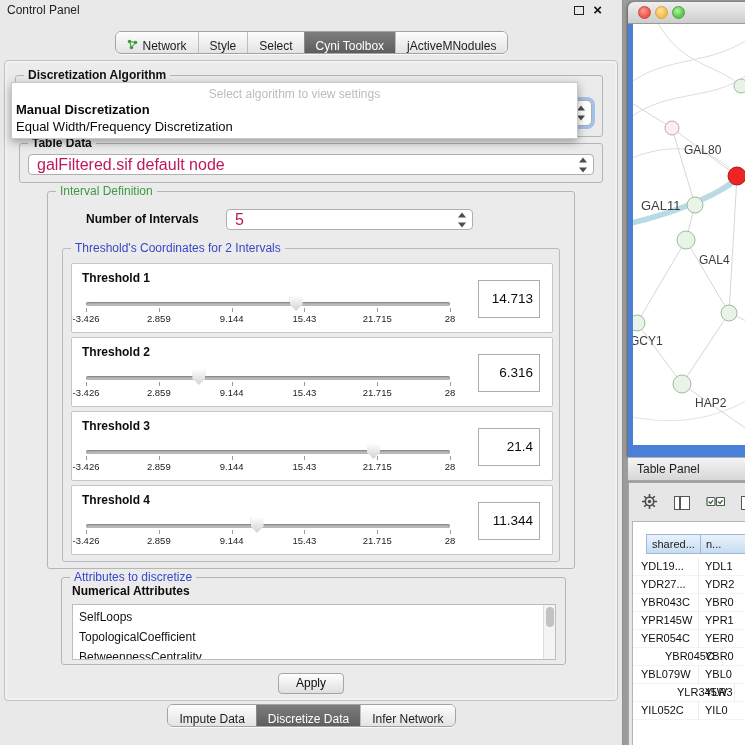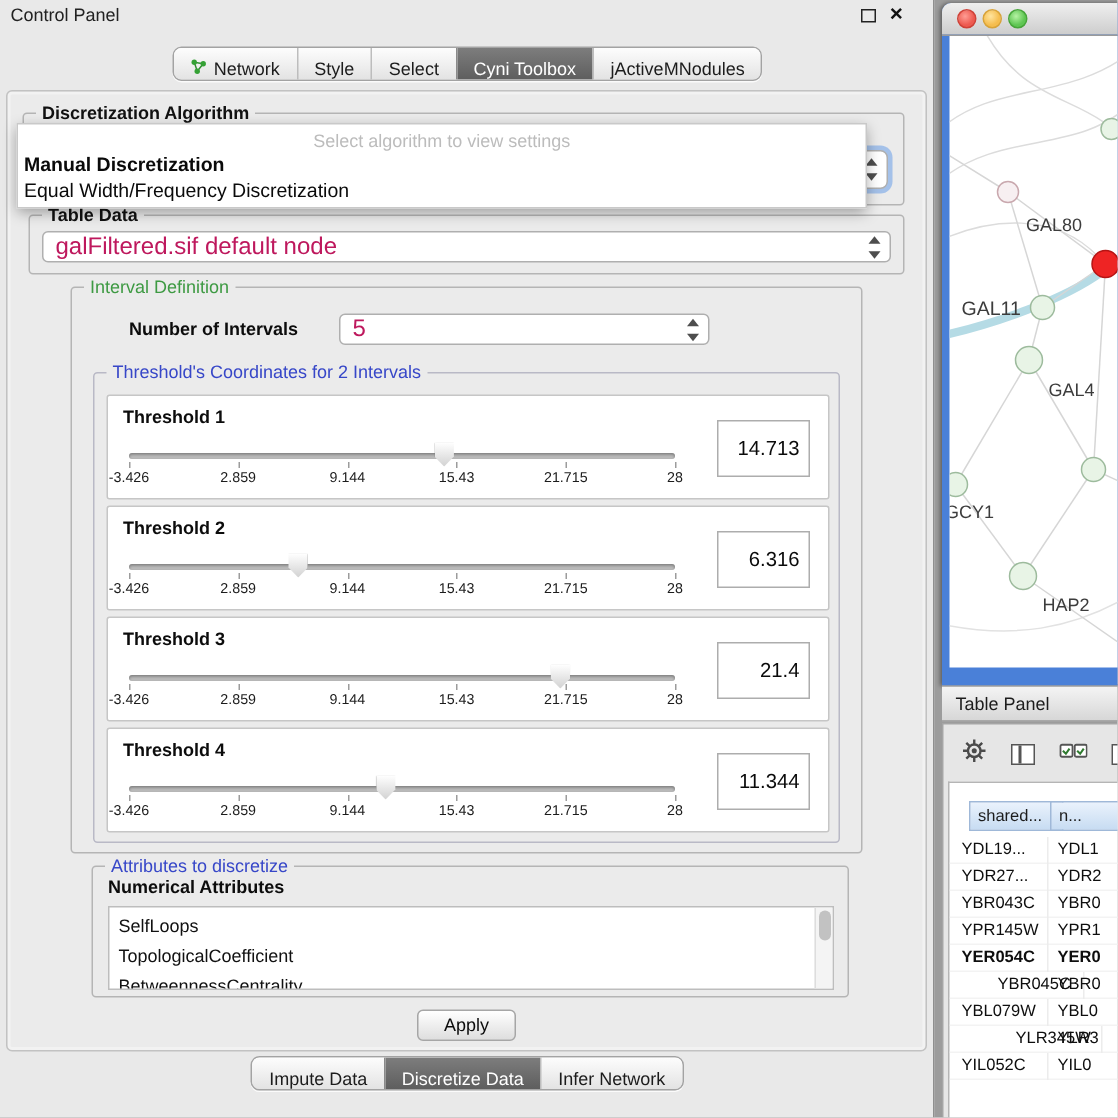--- a/index.html
+++ b/index.html
@@ -366,21 +366,21 @@
           <div class="td-cell" style="left: 67px; width: 80px;">YDR2</div>
         </div>
         <div class="tr-row" style="top: 72px;">
           <div class="td-cell" style="left: 3px; width: 63px;">YBR043C</div>
           <div class="td-cell" style="left: 67px; width: 80px;">YBR0</div>
         </div>
         <div class="tr-row" style="top: 90px;">
           <div class="td-cell" style="left: 3px; width: 63px;">YPR145W</div>
           <div class="td-cell" style="left: 67px; width: 80px;">YPR1</div>
         </div>
-        <div class="tr-row" style="top: 108px; font-weight: bold;">
+        <div class="tr-row" style="top: 108px;">
           <div class="td-cell" style="left: 3px; width: 63px;">YER054C</div>
           <div class="td-cell" style="left: 67px; width: 80px;">YER0</div>
         </div>
         <div class="tr-row" style="top: 126px;">
           <div class="td-cell" style="left: 3px; width: 63px; margin-left: 24px;">YBR045C</div>
           <div class="td-cell" style="left: 67px; width: 80px;">YBR0</div>
         </div>
         <div class="tr-row" style="top: 144px; padding-left: 45px;">
           <div class="td-cell" style="left: 3px; width: 63px;">YBL079W</div>
           <div class="td-cell" style="left: 67px; width: 80px;">YBL0</div>

